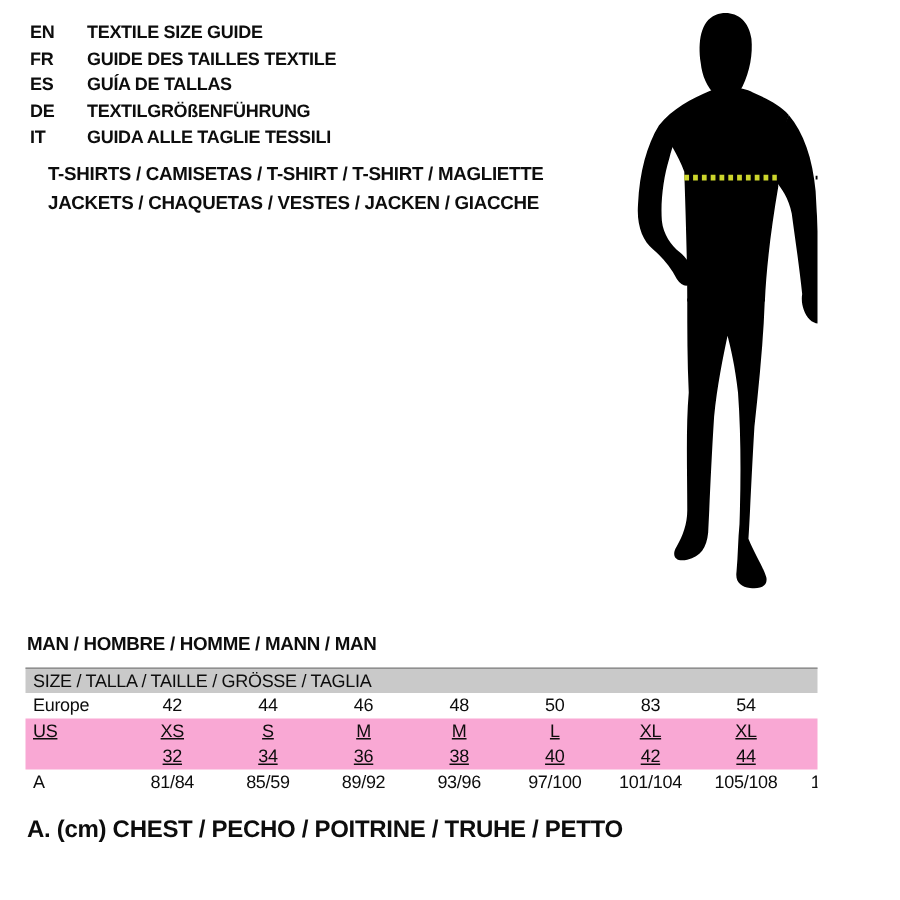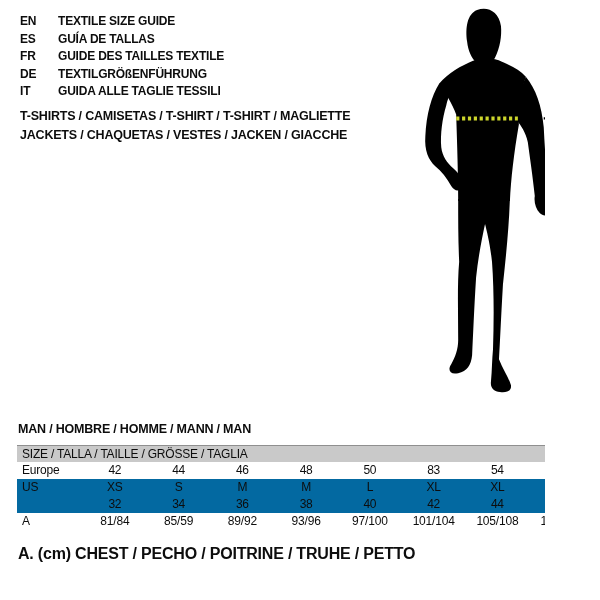--- a/index.html
+++ b/index.html
@@ -8,58 +8,58 @@
   .canvas { position:relative; width:545px; height:600px; background:#ffffff; overflow:hidden; }
 
   
   .lang-list { position:absolute; left:20px; top:13px; }
   .lang-row { display:flex; height:17.5px; line-height:17.5px; font-size:12px; font-weight:700; letter-spacing:-0.2px; }
   .lang-code { width:38px; }
   .lang-label { white-space:nowrap; }
 
   
   .categories { position:absolute; left:20px; top:107px; }
-  .category-line { height:19px; line-height:19px; font-size:12.5px; font-weight:700; letter-spacing:-0.2px; white-space:nowrap; }
+  .category-line { height:19px; line-height:19px; font-size:12.5px; font-weight:700; letter-spacing:-0.2px; white-space:nowrap;margin-left:12px; }
 
   
   .figure-svg { position:absolute; left:405px; top:2px; width:175px; height:398px; }
   .measure-label { position:absolute; left:557px; top:107px; font-size:15px; font-weight:400; letter-spacing:0; }
 
   
   .section-title { position:absolute; left:18px; top:422px; font-size:12.5px; font-weight:700; letter-spacing:-0.2px; white-space:nowrap; }
 
   
   .size-table { position:absolute; left:17px; top:445px; width:576px; }
   .table-header { height:17px; line-height:16px; background:#c9c9c9; border-top:1px solid #8f8f8f;
                   font-size:12px; font-weight:400; letter-spacing:-0.2px; padding-left:5px; }
   .table-row { display:grid; grid-template-columns:66px repeat(8,1fr); height:17px; line-height:17px; font-size:12px; }
-  .table-row.striped { background:#0369a1; }
+  .table-row.striped { background:#f9a8d4;text-decoration:underline; }
   .row-label { text-align:left; padding-left:5px; letter-spacing:-0.2px; }
   .cell { text-align:center; letter-spacing:-0.2px; }
 
   
   .footnote { position:absolute; left:18px; top:545px; font-size:16px; font-weight:700; letter-spacing:-0.2px; white-space:nowrap; }
 </style>
 </head>
 <body>
 
 <div class="canvas">
 
   <div class="lang-list">
     <div class="lang-row">
       <span class="lang-code">EN</span>
       <span class="lang-label">TEXTILE SIZE GUIDE</span>
     </div>
     <div class="lang-row">
+      <span class="lang-code">FR</span>
+      <span class="lang-label">GUIDE DES TAILLES TEXTILE</span>
+    </div>
+    <div class="lang-row">
       <span class="lang-code">ES</span>
       <span class="lang-label">GUÍA DE TALLAS</span>
-    </div>
-    <div class="lang-row">
-      <span class="lang-code">FR</span>
-      <span class="lang-label">GUIDE DES TAILLES TEXTILE</span>
     </div>
     <div class="lang-row">
       <span class="lang-code">DE</span>
       <span class="lang-label">TEXTILGRÖßENFÜHRUNG</span>
     </div>
     <div class="lang-row">
       <span class="lang-code">IT</span>
       <span class="lang-label">GUIDA ALLE TAGLIE TESSILI</span>
     </div>
   </div>

